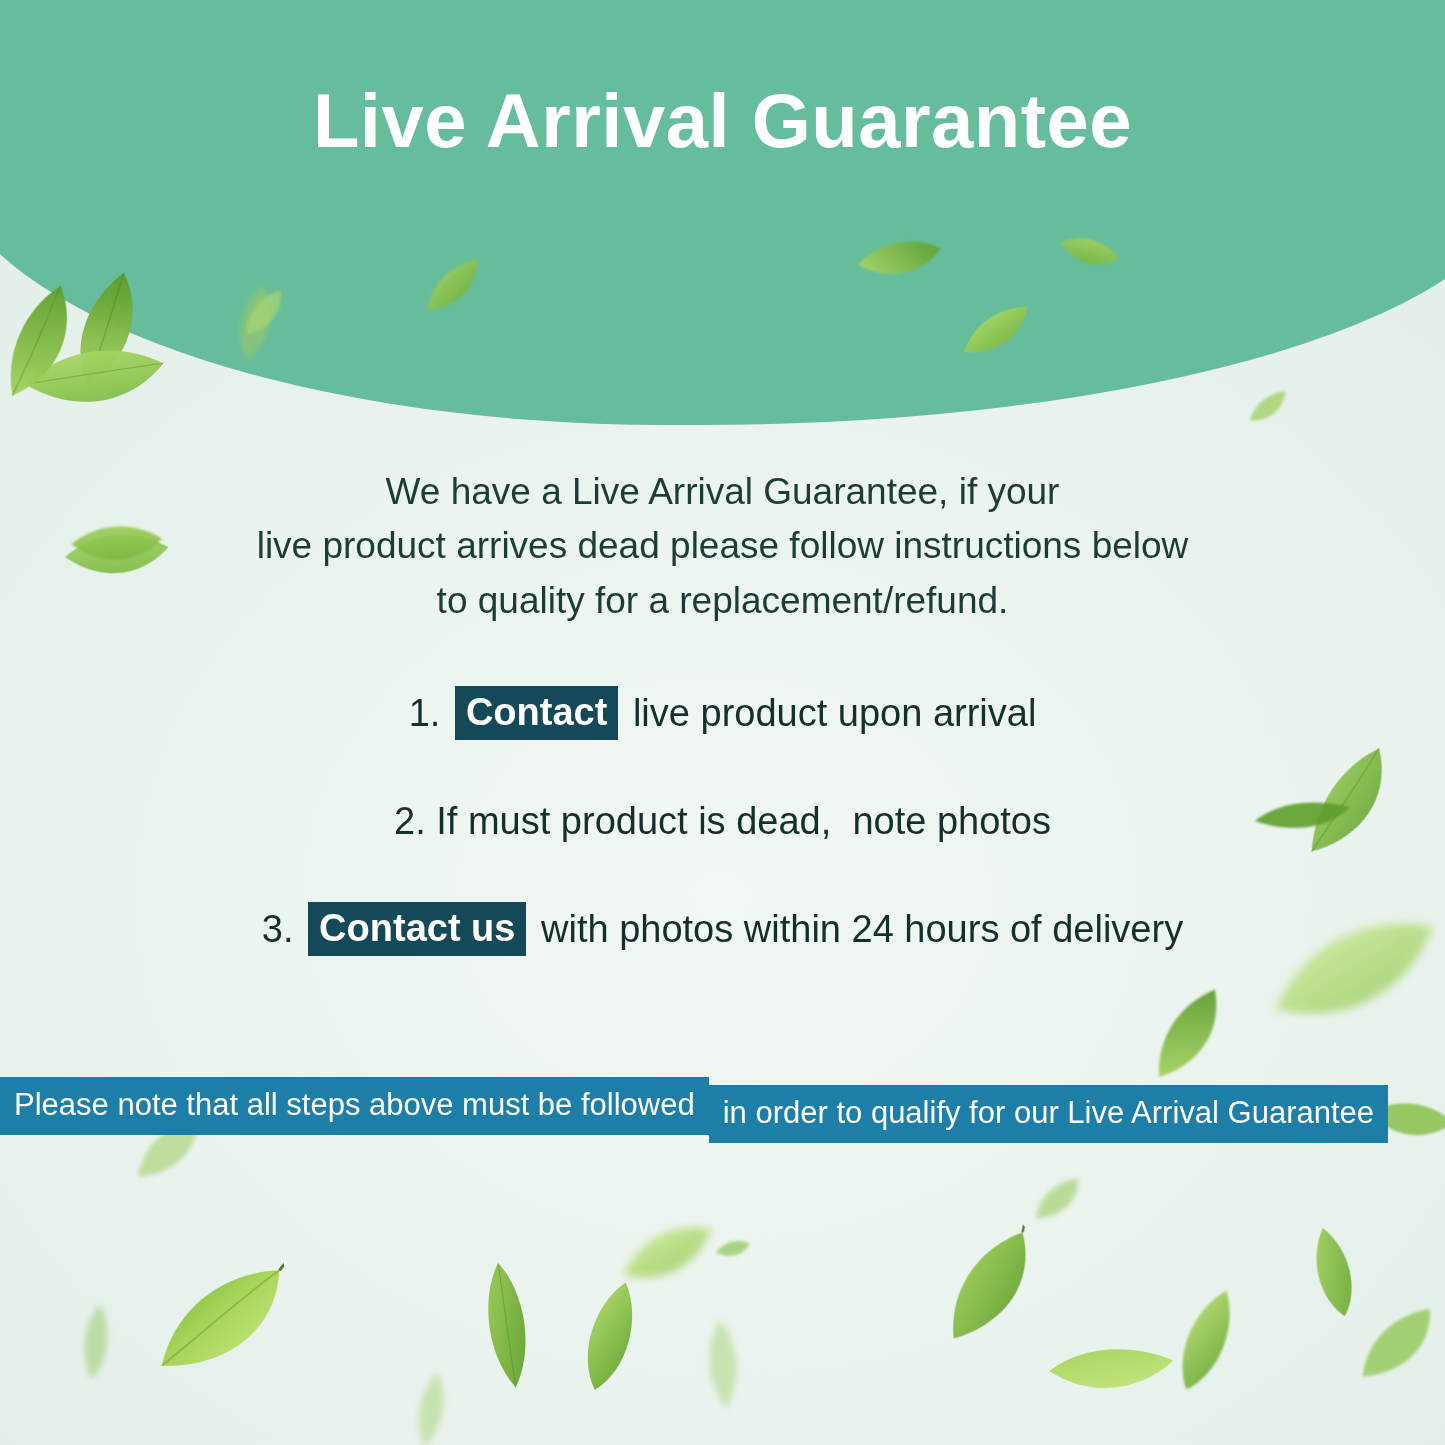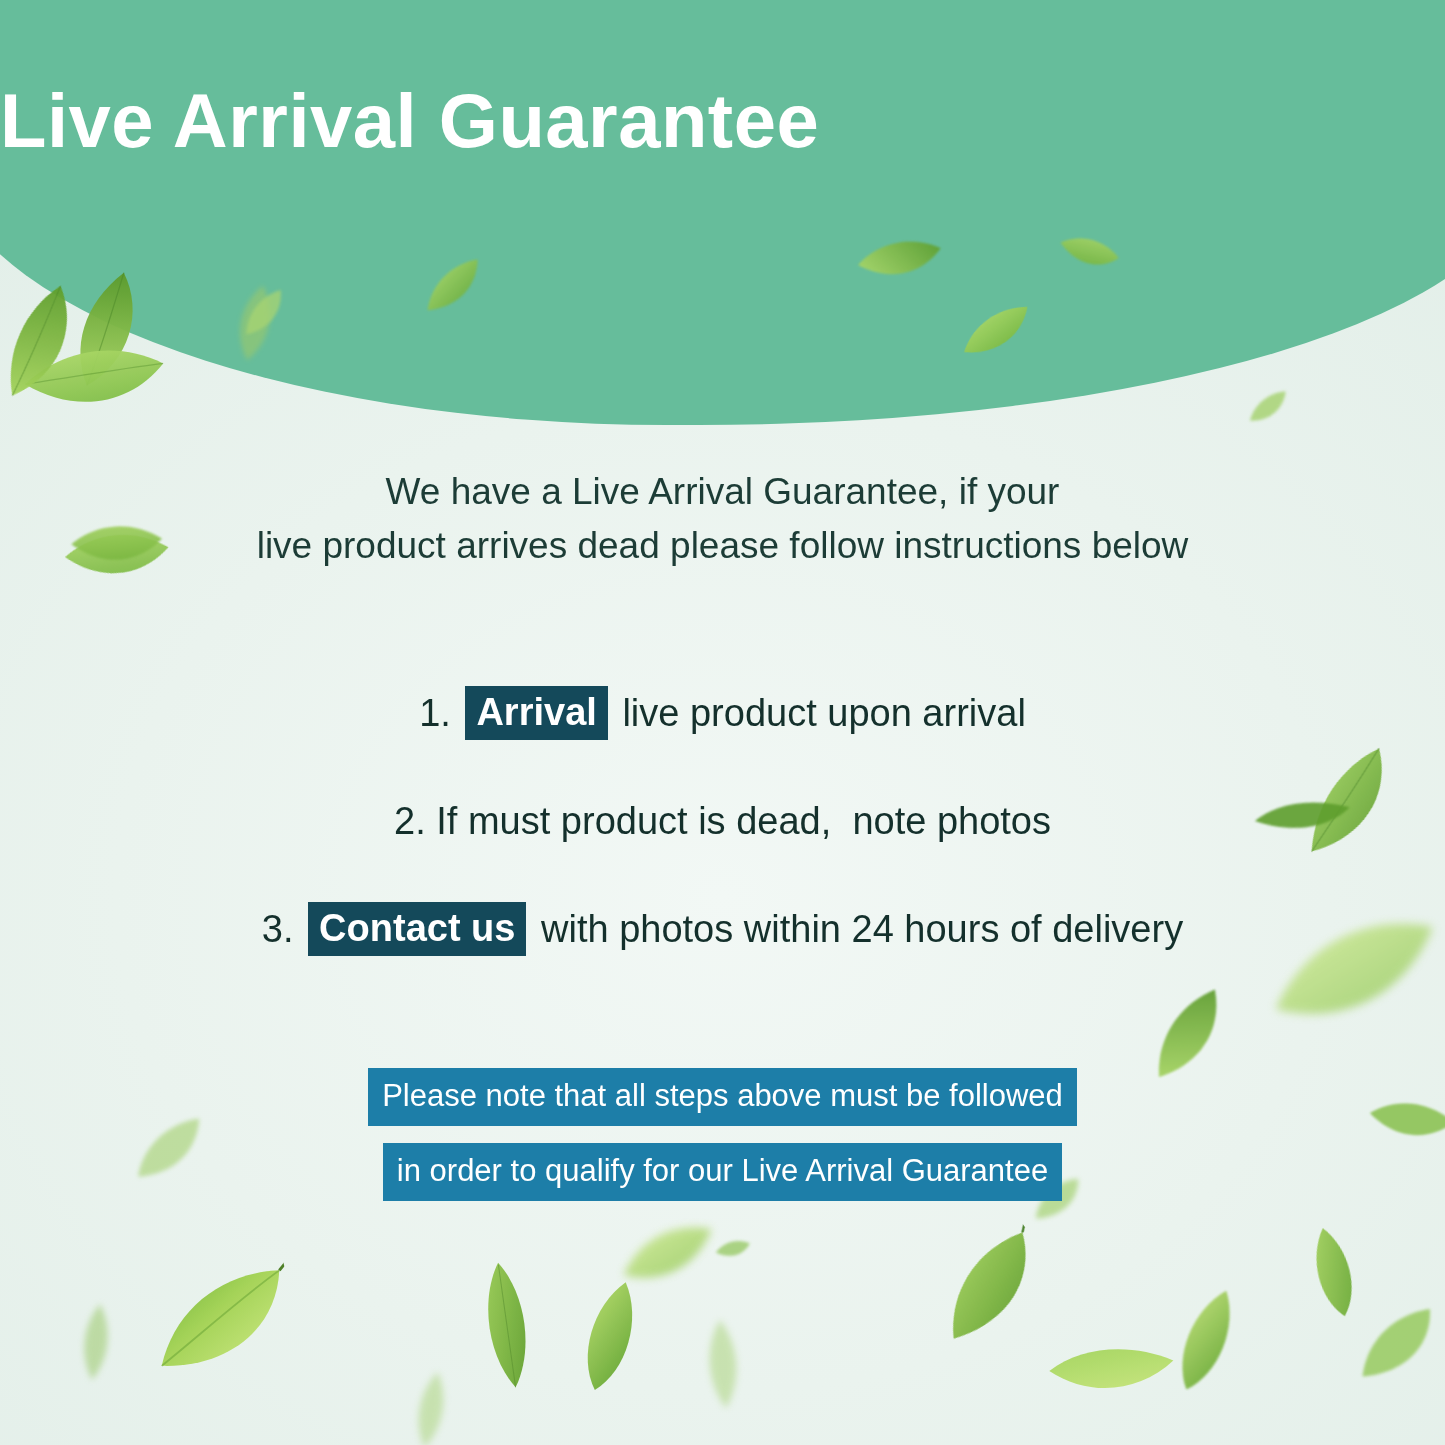--- a/index.html
+++ b/index.html
@@ -37,21 +37,21 @@
     background:#66bd9b;
     border-radius:0 0 52% 46% / 0 0 46% 52%;
     z-index:2;
   }
   .banner-inner {
     position:absolute;
     left:60px; top:120px;
     width:1445px; height:240px;
     display:flex;
     align-items:center;
-    justify-content:flex-start;
+    justify-content:center;
   }
   .banner-title {
     color:#ffffff;
     font-size:76px;
     font-weight:bold;
     letter-spacing:0.5px;
     text-align:center;
     white-space:nowrap;
   }
 
@@ -105,21 +105,21 @@
     padding:7px 11px 9px 11px;
     margin:0 4px;
     line-height:1;
   }
 
   .notes {
     position:absolute;
     left:0; top:1068px;
     width:1445px;
     display:flex;
-    flex-direction:column;
+    flex-direction:row;
     align-items:center;
   }
   .note-bar {
     background:#1d7ea8;
     color:#ffffff;
     font-size:31px;
     font-weight:500;
     padding:12px 14px 15px 14px;
     line-height:1;
     white-space:nowrap;
@@ -466,28 +466,29 @@
         <path d="M2 54 C20 18 58 2 96 10 C84 50 44 66 2 54 Z" fill="url(#fg2)"></path>
         </svg>
     </div>
   </div>
 
   <div class="content">
 
     <div class="intro">
       <span class="ln">We have a Live Arrival Guarantee, if your</span>
       <span class="ln">live product arrives dead please follow instructions below</span>
+      <span class="ln">to quality for a replacement/refund.</span>
     </div>
 
     <div class="steps">
 
       <div class="step step-1">
         <span class="num">1.</span>
         <span>&nbsp;</span>
-        <span class="hl">Arrival</span>
+        <span class="hl">Contact</span>
         <span>&nbsp;</span>
         <span class="plain">live product upon arrival</span>
       </div>
 
       <div class="step step-2">
         <span class="num">2.</span>
         <span>&nbsp;</span>
         <span class="plain">If must product is dead,</span>
         <span>&nbsp;</span>
         <span>&nbsp;</span>

